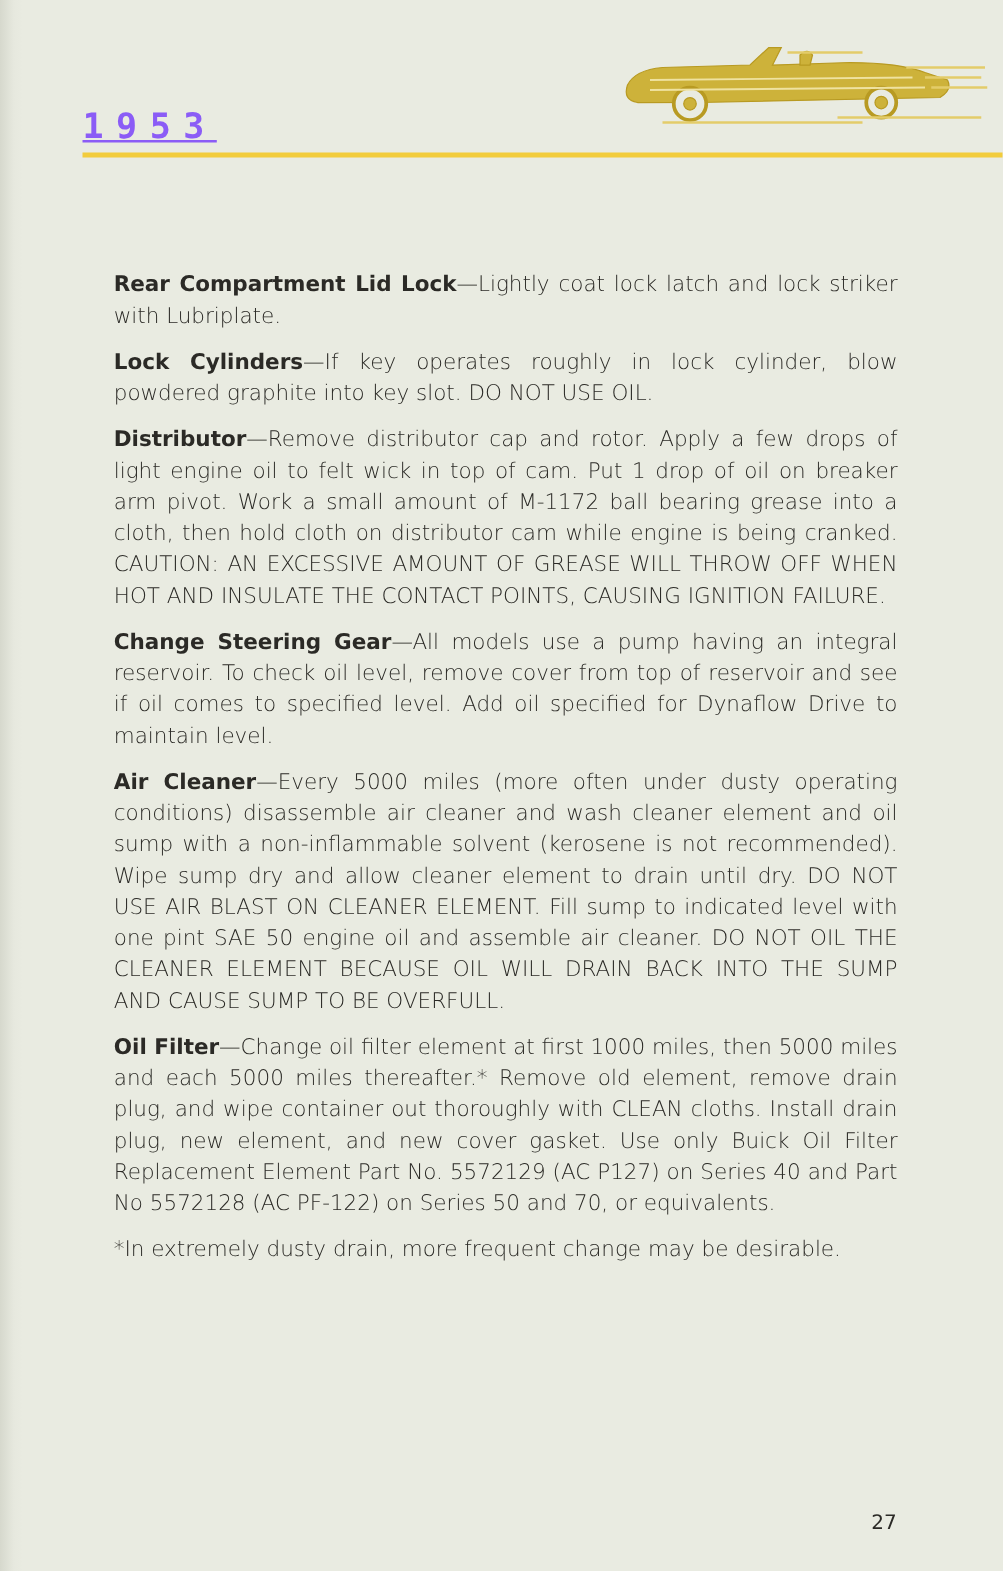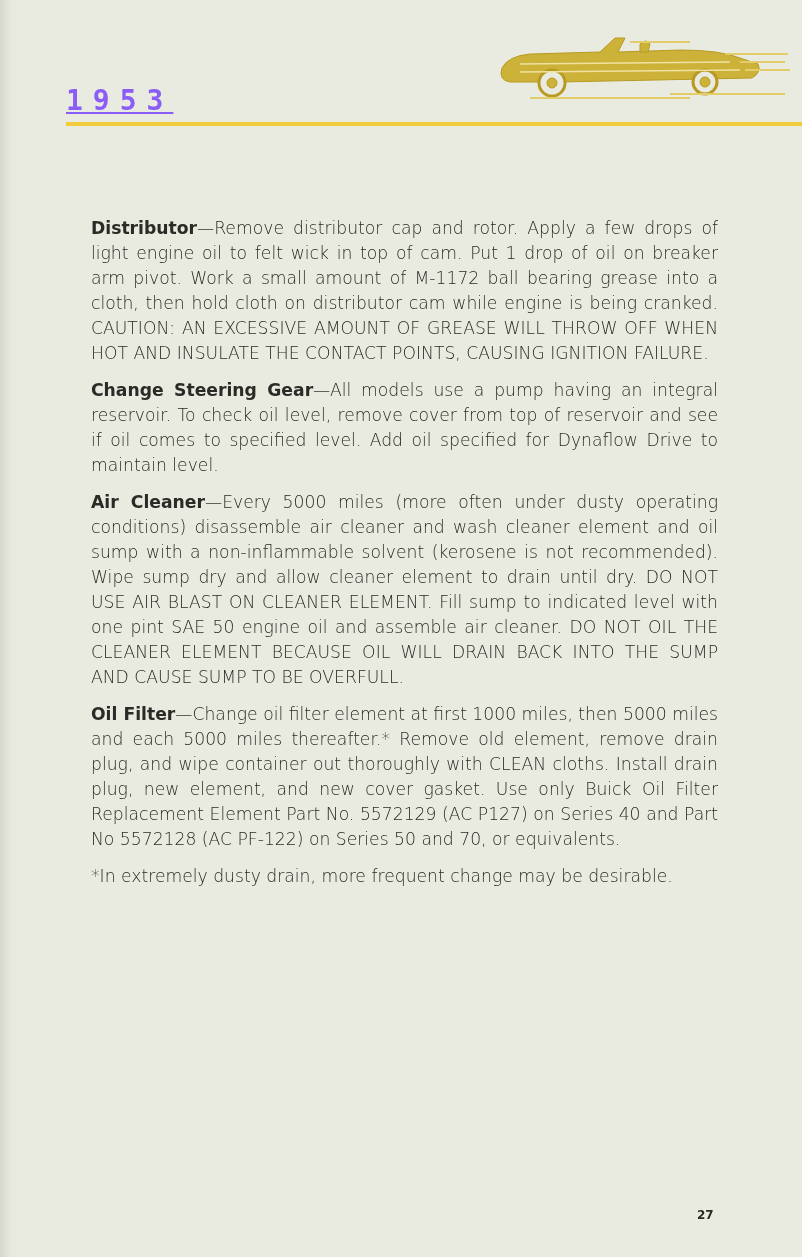--- a/index.html
+++ b/index.html
@@ -29,21 +29,21 @@
     font-size:17.2px; line-height:25px; font-weight:300;
   }
   .para { margin:0 0 12px 0; text-align:justify; }
   .lead { font-weight:bold; }
   .dash { color:#2b2a26; }
   .heading {
     font-weight:bold; font-size:17.5px; margin:25px 0 13px 10px; letter-spacing:0.3px;
   }
   .note { margin-top:10px; text-align:justify; }
   .page-num {
-    position:absolute; left:697px; top:1208px; font-weight:bold; font-size:12px;
+    position:absolute; left:697px; top:1208px; font-weight:normal; font-size:16px;
   }
 </style>
 </head>
 <body>
 
 <div class="page-edge"></div>
 
 <div class="year">1953</div>
 
 <svg class="car" viewBox="0 0 300 75">
@@ -66,21 +66,27 @@
   <g stroke="#efe2a0" stroke-width="1.5">
     <line x1="30" y1="36" x2="240" y2="34"></line>
     <line x1="30" y1="44" x2="250" y2="42"></line>
   </g>
 </svg>
 
 <div class="rule"></div>
 
 <div class="content">
 
+  <p class="para">
+    <span class="lead">Rear Compartment Lid Lock</span><span class="dash">—</span><span>Lightly coat lock latch and lock striker with Lubriplate.</span>
+  </p>
 
+  <p class="para">
+    <span class="lead">Lock Cylinders</span><span class="dash">—</span><span>If key operates roughly in lock cylinder, blow powdered graphite into key slot. DO NOT USE OIL.</span>
+  </p>
 
 
 
 
   <p class="para">
     <span class="lead">Distributor</span><span class="dash">—</span><span>Remove distributor cap and rotor. Apply a few drops of light engine oil to felt wick in top of cam. Put 1 drop of oil on breaker arm pivot. Work a small amount of M-1172 ball bearing grease into a cloth, then hold cloth on distributor cam while engine is being cranked. CAUTION: AN EXCESSIVE AMOUNT OF GREASE WILL THROW OFF WHEN HOT AND INSULATE THE CONTACT POINTS, CAUSING IGNITION FAILURE.</span>
   </p>
 
   <p class="para">
     <span class="lead">Change Steering Gear</span><span class="dash">—</span><span>All models use a pump having an integral reservoir. To check oil level, remove cover from top of reservoir and see if oil comes to specified level. Add oil specified for Dynaflow Drive to maintain level.</span>

